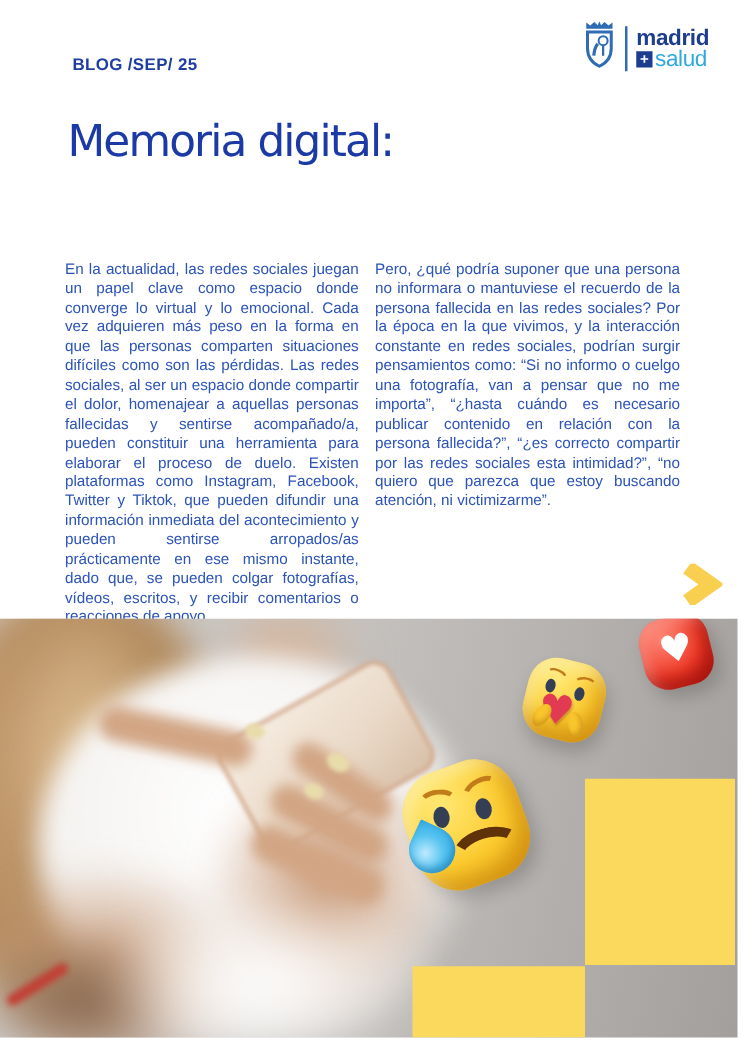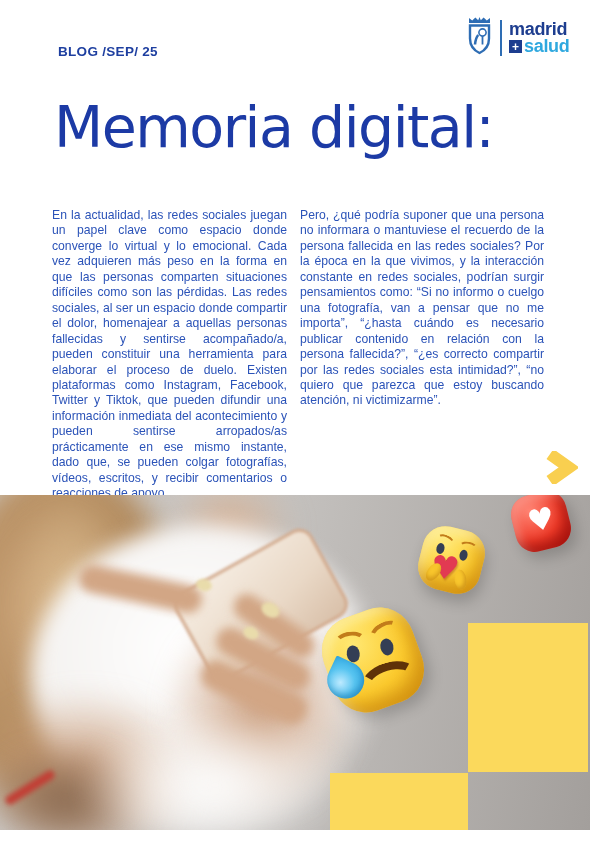--- a/index.html
+++ b/index.html
@@ -9,24 +9,24 @@
   
   .category{position:absolute;left:56px;top:20px;font-size:29px;font-weight:bold;letter-spacing:.5px;color:#F8D55C;font-family:"DejaVu Sans",sans-serif;}
   .meta{position:absolute;left:58px;top:44px;font-size:13.5px;font-weight:bold;color:#1E3FA0;letter-spacing:.3px;}
 
   .logo{position:absolute;left:466px;top:16px;display:flex;align-items:center;gap:7px;cursor:pointer;}
   .logo .divider{width:2px;height:36px;background:#2E6DB4;}
   .brand{display:flex;flex-direction:column;line-height:17px;}
   .brand-top{font-size:18px;font-weight:bold;color:#1D3D8F;letter-spacing:-.3px;}
   .brand-bottom{display:flex;align-items:center;gap:2px;}
   .plus-box{width:13px;height:13px;background:#1D3D8F;color:#fff;font-size:12px;font-weight:bold;display:flex;align-items:center;justify-content:center;line-height:1;}
-  .brand-bottom span.word{font-size:18px;font-weight:bold;color:#2FA8DF;letter-spacing:-.3px;}
+  .brand-bottom span.word{font-size:18px;font-weight:normal;color:#2FA8DF;letter-spacing:-.3px;}
 
   
-  .title{position:absolute;left:54px;top:94px;font-size:57px;letter-spacing:-1.5px;color:#1C3AA5;font-family:"DejaVu Sans",sans-serif;}
+  .title{position:absolute;left:54px;top:94px;font-size:35px;letter-spacing:-1.5px;color:#1C3AA5;font-family:"DejaVu Sans",sans-serif;}
   .subtitle{position:absolute;left:56px;top:162px;font-size:24px;letter-spacing:-.3px;color:#1C3AA5;font-family:"DejaVu Sans",sans-serif;}
 
   
   .columns{position:absolute;left:52px;top:208px;width:492px;display:flex;gap:13px;}
   .col{font-size:12.2px;line-height:15.45px;color:#2B53B8;text-align:justify;}
   .col1{width:235px;}
   .col2{width:244px;}
   .col p{margin:0 0 15px 0;}
   .col p:last-child{margin-bottom:0;}
 

